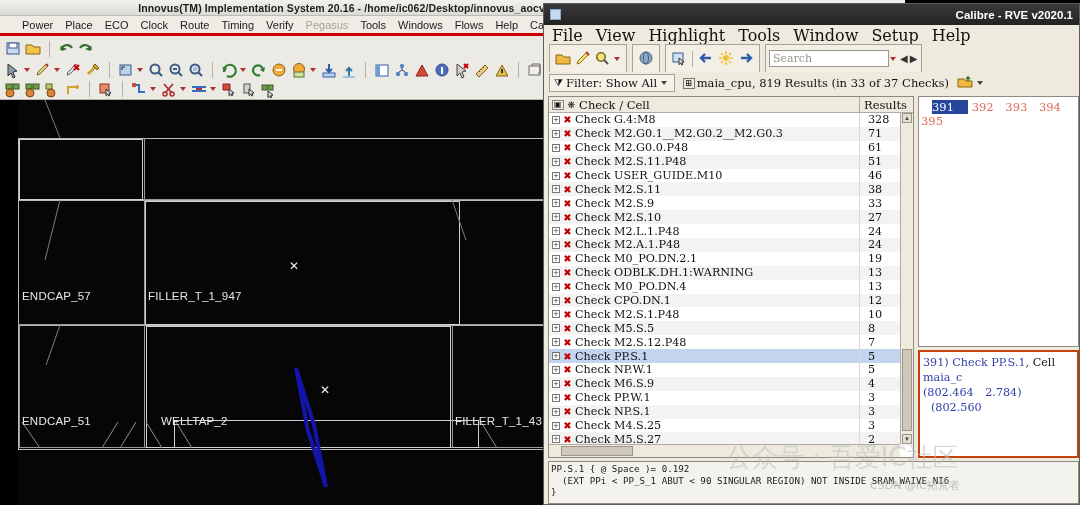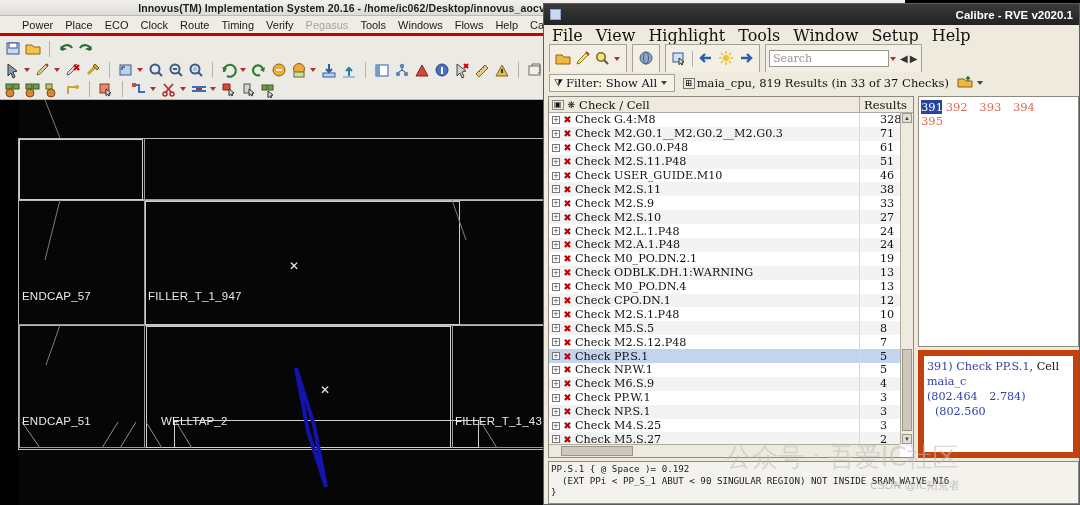--- a/index.html
+++ b/index.html
@@ -183,21 +183,21 @@
     height: 100%; display: flex; align-items: center;
   }
   .lst-row {
     height: 13.9px; display: flex; align-items: center;
     font-family: "DejaVu Serif", serif; font-size: 11.2px; color: #111;
   }
   .lst-row.alt { background: #f3f3f3; }
   .lst-row.sel { background: #c3d4ee; }
   .lst-row .c-name { flex: 1; display: flex; align-items: center; gap: 3px; padding-left: 3px; overflow: hidden; white-space: nowrap; }
   .lst-row .c-res {
-    width: 54px; border-left: 1px solid #ddd9d0; padding-left: 20px;
+    width: 54px; border-left: 1px solid #ddd9d0; padding-left: 8px;
     height: 100%; display: flex; align-items: center;
   }
   .expander {
     width: 8px; height: 8px; border: 1px solid #777; background: #fff;
     font-size: 7px; line-height: 6px; text-align: center; color: #333;
     font-family: "DejaVu Sans", sans-serif; flex: none;
   }
   .xred {
     color: #c00000; font-weight: bold; font-size: 10px; flex: none;
     font-family: "DejaVu Sans", sans-serif; width: 9px; text-align: center;
@@ -225,26 +225,26 @@
   }
 
   
   #respane {
     position: absolute; left: 374px; top: 92px; width: 161px; height: 251px;
     background: #fff; border: 1px solid #8e8a80;
     padding: 3px 2px;
     font-family: "DejaVu Serif", serif; font-size: 11.5px;
   }
   .resnum { display: inline-block; width: 30px; color: #e06a55; }
-  .resnum.sel { background: #27459c; color: #fff; width: 21px; text-align: left; }
+  .resnum.sel { background: #27459c; color: #fff; width: 36px; text-align: left; margin-left: 11px; }
 
   
   #detailpane {
     position: absolute; left: 374px; top: 346px; width: 161px; height: 108px;
-    background: #fff; border: 6px solid #c2410c;
+    background: #fff; border: 2px solid #c2410c;
     padding: 3px 3px;
     font-family: "DejaVu Serif", serif; font-size: 11.2px; color: #111;
     overflow: hidden; line-height: 15px;
   }
   .blu { color: #2f3fa8; }
 
   #statusbox {
     position: absolute; left: 4px; top: 457px; width: 531px; height: 43px;
     background: #f4f2ec; border: 1px solid #8e8a80;
     padding: 1px 2px;

